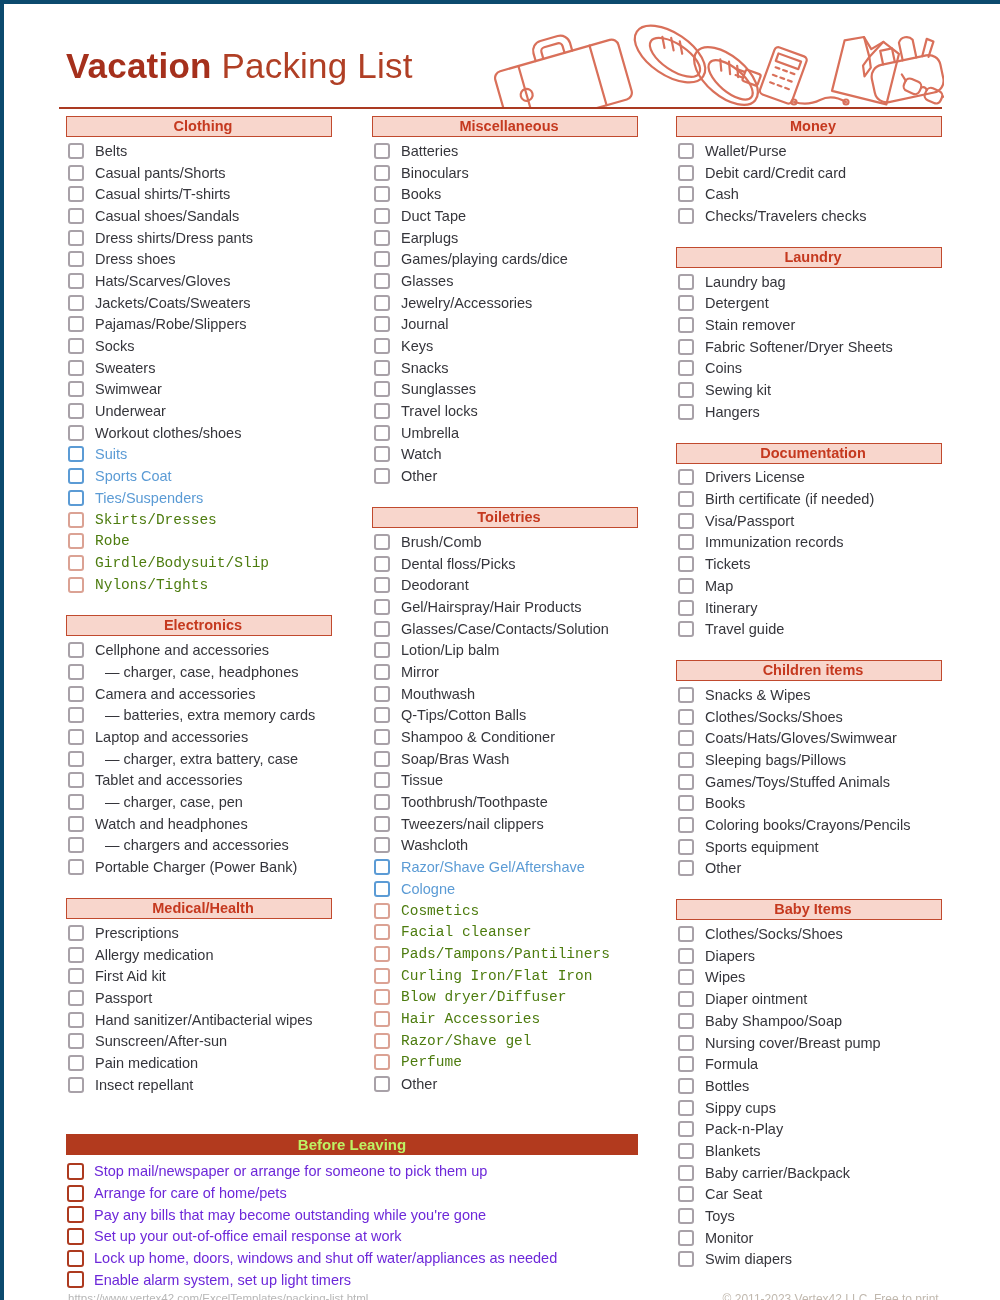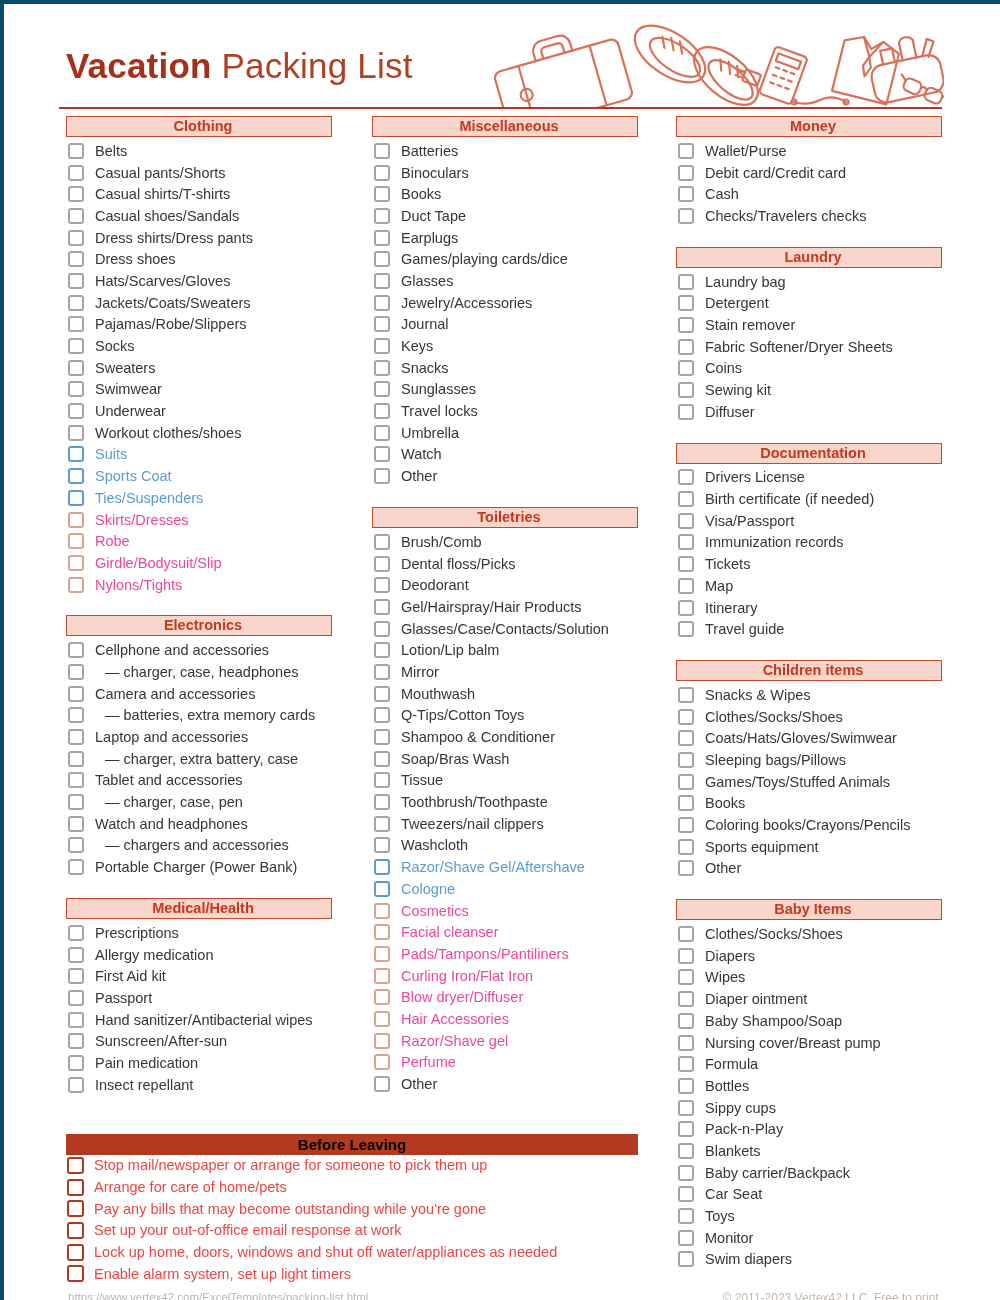--- a/index.html
+++ b/index.html
@@ -28,31 +28,31 @@
   }
   .row{height:21.7px;display:flex;align-items:center;}
   .cb{
     flex:0 0 auto;width:12px;height:12px;border:2px solid #a8a1a8;border-radius:3px;
     margin:0 11px 0 2px;background:#fff;
   }
   .lbl{font-size:14.5px;color:#35353b;white-space:nowrap;}
   .row.blue .cb{border-color:#5b9bd5;}
   .row.blue .lbl{color:#5b9bd5;}
   .row.salmon .cb{border-color:#dba294;}
-  .row.salmon .lbl{color:#ec4899;}
+  .row.salmon .lbl{color:#4d7c0f;font-family:Liberation Mono, monospace;}
   .row.sub .lbl{padding-left:10px;}
   
   .before{margin-top:18px;}
   .before .bl-header{
     height:21px;line-height:21px;text-align:center;font-weight:bold;font-size:15px;
-    color:#000000;background:#b23a1e;margin-bottom:0;
+    color:#bef264;background:#b23a1e;margin-bottom:6px;
   }
   .before .row{height:21.7px;}
   .before .cb{width:13px;height:13px;border:2.5px solid #ad3a1f;border-radius:3px;margin:0 10px 0 1px;}
-  .before .lbl{color:#ef4444;}
+  .before .lbl{color:#6d28d9;}
   
   .footer{display:flex;justify-content:space-between;margin:1px 60px 0 64px;}
   .footer .url{font-size:11.5px;color:#b6b6b6;}
   .footer .copy{font-size:12px;color:#c0b8ae;}
 </style>
 </head>
 <body>
 
 <div class="page">
 
@@ -390,21 +390,21 @@
               <div class="row default">
                 <span class="cb"></span>
                 <span class="lbl">Mirror</span>
               </div>
               <div class="row default">
                 <span class="cb"></span>
                 <span class="lbl">Mouthwash</span>
               </div>
               <div class="row default">
                 <span class="cb"></span>
-                <span class="lbl">Q-Tips/Cotton Toys</span>
+                <span class="lbl">Q-Tips/Cotton Balls</span>
               </div>
               <div class="row default">
                 <span class="cb"></span>
                 <span class="lbl">Shampoo &amp; Conditioner</span>
               </div>
               <div class="row default">
                 <span class="cb"></span>
                 <span class="lbl">Soap/Bras Wash</span>
               </div>
               <div class="row default">
@@ -541,21 +541,21 @@
           <div class="row default">
             <span class="cb"></span>
             <span class="lbl">Coins</span>
           </div>
           <div class="row default">
             <span class="cb"></span>
             <span class="lbl">Sewing kit</span>
           </div>
           <div class="row default">
             <span class="cb"></span>
-            <span class="lbl">Diffuser</span>
+            <span class="lbl">Hangers</span>
           </div>
         </section>
         <section class="section">
           <div class="sec-header">Documentation</div>
           <div class="row default">
             <span class="cb"></span>
             <span class="lbl">Drivers License</span>
           </div>
           <div class="row default">
             <span class="cb"></span>

